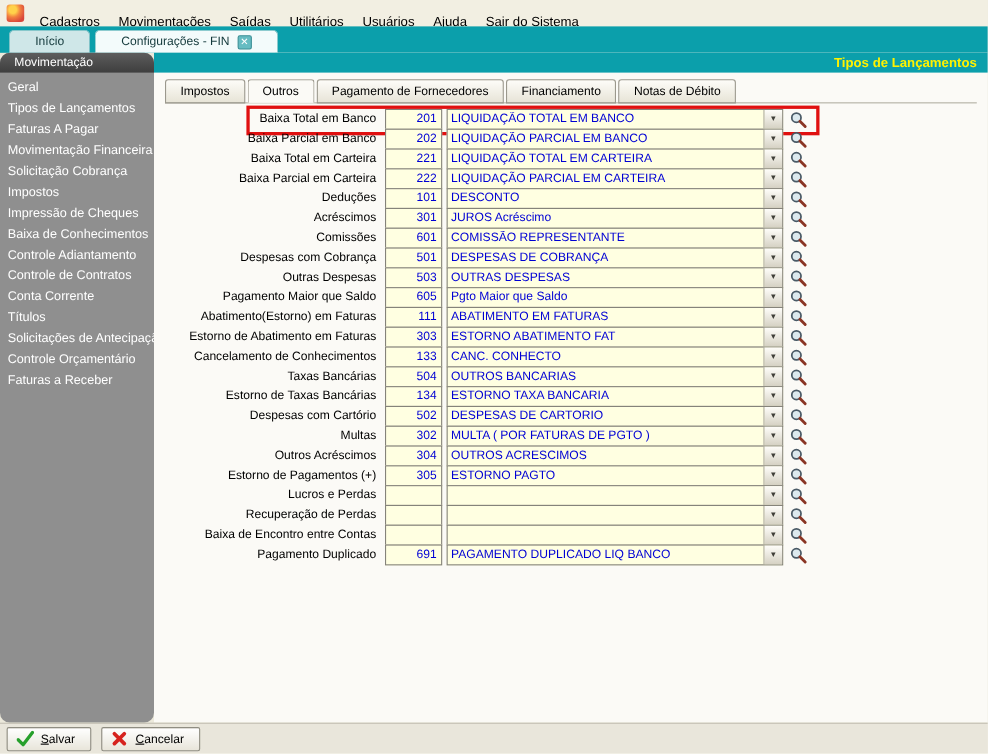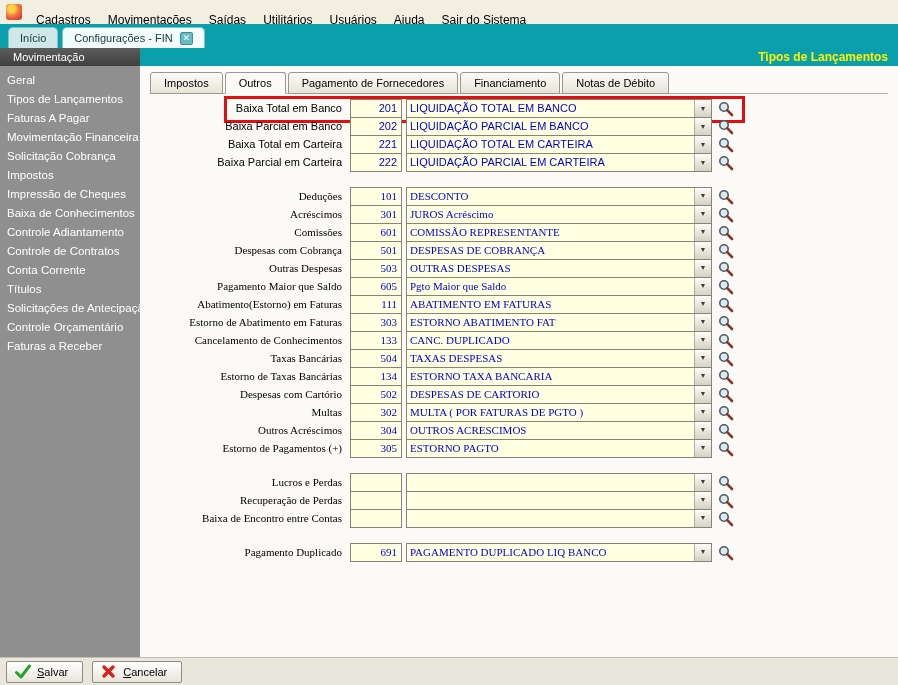--- a/index.html
+++ b/index.html
@@ -20,34 +20,34 @@
     background: radial-gradient(circle at 35% 30%, #ffd24a 0 22%, #f2803f 45%, #d8453a 78%);
   }
   .menu-item { font-size: 12px; color: #000; padding: 3px 8px; cursor: default; white-space: nowrap; margin-top: 15px; }
 
   
   .tab-bar {
     position: absolute; top: 24px; left: 0; right: 0; height: 24px;
     background: var(--teal); display: flex; align-items: flex-end; padding-left: 8px; gap: 4px;
   }
   .wtab {
-    display: flex; align-items: center; gap: 7px; height: 21px; padding: 0 11px;
+    display: flex; align-items: center; gap: 7px; height: 21px; padding: 0 23px;
     background: #cfe7e8; border: 1px solid #7fc3c7; border-bottom: none;
     border-radius: 5px 5px 0 0; font-size: 11px; color: #14393b; cursor: pointer; white-space: nowrap;
   }
   .wtab.active { background: #f3fbfb; }
   .wtab-close {
     width: 13px; height: 13px; background: #66bcc2; border: 1px solid #3d9096; color: #fff;
     font-size: 9px; line-height: 11px; text-align: center; border-radius: 2px; cursor: pointer;
   }
 
   
   .main { position: absolute; top: 48px; left: 0; right: 0; bottom: 28px; display: flex; }
 
-  .sidebar { width: 140px; background: #8F8F8F; flex: none; overflow: hidden; }
+  .sidebar { width: 140px; background: #8F8F8F; flex: none; overflow: hidden; border-radius: 9px; }
   .sidebar-header {
     height: 18px; line-height: 18px; background: linear-gradient(#5d5d5d, #3e3e3e);
     color: #fff; font-size: 11px; padding-left: 13px; white-space: nowrap;
   }
   .sidebar-items { padding-top: 5px; }
   .sidebar-item {
     color: #fff; font-size: 11.5px; height: 19px; line-height: 19px; padding-left: 7px;
     white-space: nowrap; overflow: hidden; cursor: pointer;
   }
 
@@ -59,21 +59,21 @@
   .ctab-wrap { display: flex; margin: 6px 10px 0 10px; border-bottom: 1px solid #b2afa4; flex: none; }
   .ctab {
     border: 1px solid #9b988d; background: linear-gradient(#fdfcf8, #e7e4d7);
     padding: 4px 13px 4px; font-size: 11px; color: #000; border-radius: 3px 3px 0 0;
     margin-right: 2px; margin-bottom: -1px; cursor: pointer; white-space: nowrap;
   }
   .ctab.active { background: #FBFAF6; border-bottom-color: #FBFAF6; }
 
   
   .form { padding-top: 5px; }
-  .form-group + .form-group { margin-top: 16px; font-family: Liberation Serif, serif; }
+  .form-group + .form-group { margin-top: 0; }
   .form-row { display: flex; align-items: center; height: 18px; position: relative; }
   .row-label { width: 208px; text-align: right; padding-right: 6px; font-size: 11px; color: #000; white-space: nowrap; flex: none; }
   .code-input {
     width: 52px; height: 19px; margin-left: 2px; background: var(--field_bg);
     border: 1px solid #85837a; color: var(--field_text); font-size: 11px; text-align: right;
     padding: 0 4px; font-family: inherit; flex: none;
   }
   .dropdown {
     width: 306px; height: 19px; margin-left: 4px; background: var(--field_bg);
     border: 1px solid #85837a; display: flex; align-items: center; flex: none; cursor: pointer;
@@ -328,35 +328,35 @@
       <svg width="17" height="17" viewBox="0 0 17 17">
         <circle cx="7" cy="7" r="4.2" fill="#dce9ee" stroke="#4a5a66" stroke-width="1.6"></circle>
         <line x1="10.2" y1="10.2" x2="15" y2="15" stroke="#8a3524" stroke-width="2.6" stroke-linecap="round"></line>
       </svg>
     </span>
   </div>
           <div class="form-row">
     <div class="row-label">Cancelamento de Conhecimentos</div>
     <input class="code-input" value="133" style="">
     <div class="dropdown">
-      <span class="dd-text">CANC. DUPLICADO</span>
+      <span class="dd-text">CANC. CONHECTO</span>
       <span class="dd-arrow">▼</span>
     </div>
     <span class="magnifier">
       <svg width="17" height="17" viewBox="0 0 17 17">
         <circle cx="7" cy="7" r="4.2" fill="#dce9ee" stroke="#4a5a66" stroke-width="1.6"></circle>
         <line x1="10.2" y1="10.2" x2="15" y2="15" stroke="#8a3524" stroke-width="2.6" stroke-linecap="round"></line>
       </svg>
     </span>
   </div>
           <div class="form-row">
     <div class="row-label">Taxas Bancárias</div>
     <input class="code-input" value="504" style="">
     <div class="dropdown">
-      <span class="dd-text">TAXAS DESPESAS</span>
+      <span class="dd-text">OUTROS BANCARIAS</span>
       <span class="dd-arrow">▼</span>
     </div>
     <span class="magnifier">
       <svg width="17" height="17" viewBox="0 0 17 17">
         <circle cx="7" cy="7" r="4.2" fill="#dce9ee" stroke="#4a5a66" stroke-width="1.6"></circle>
         <line x1="10.2" y1="10.2" x2="15" y2="15" stroke="#8a3524" stroke-width="2.6" stroke-linecap="round"></line>
       </svg>
     </span>
   </div>
           <div class="form-row">

